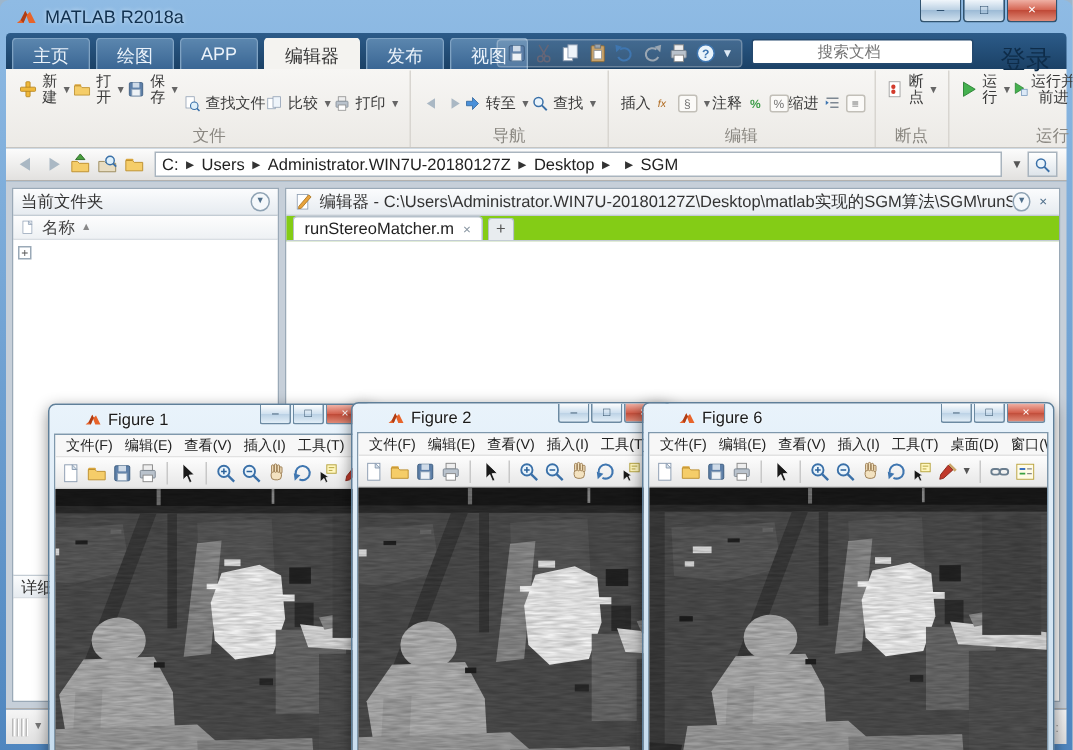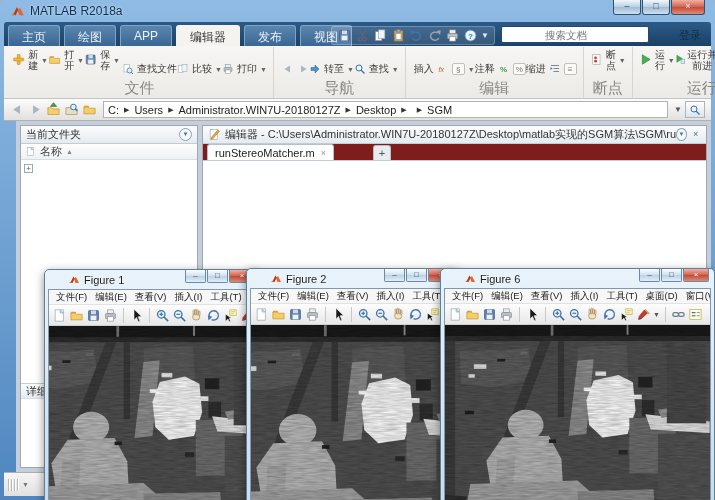--- a/index.html
+++ b/index.html
@@ -25,27 +25,27 @@
         background:linear-gradient(#5b86ae,#3a6694);border:1px solid #7fa3c4;border-bottom:none;
         border-radius:3px 3px 0 0;cursor:default;}
   .rtab.active{background:#f4f3f0;color:#333;border-color:#f4f3f0;}
   .qat{position:absolute;right:216px;top:4px;display:flex;align-items:center;gap:3px;
        background:rgba(255,255,255,.12);border:1px solid rgba(255,255,255,.25);border-radius:3px;padding:1px 5px;}
   .qai{width:15px;height:15px;}
   .qat .caret{color:#dde9f4;font-size:8px;}
   .searchbox{position:absolute;right:62px;top:4px;width:148px;height:17px;background:#fff;border:1px solid #24496e;
              border-radius:2px;display:flex;align-items:center;padding:0 3px;}
   .searchbox input{flex:1;border:none;outline:none;font-size:10.5px;color:#444;font-family:inherit;background:transparent;margin-left:40px;}
-  .signin{position:absolute;right:10px;top:6px;font-size:11px;color:#0e2c49;}
+  .signin{position:absolute;right:10px;top:6px;font-size:17px;color:#0e2c49;}
 
   
   .ribbon{height:53px;background:linear-gradient(#f7f6f4,#eceae6);border-bottom:1px solid #c6c4c0;
           display:flex;align-items:stretch;padding:1px 0 0 2px;}
   .rgroup{position:relative;display:flex;align-items:flex-start;padding:2px 6px 11px 6px;border-right:1px solid #d8d5d0;}
-  .rgroup-label{position:absolute;left:0;right:0;bottom:0;text-align:center;font-size:15px;color:#8a8781;}
+  .rgroup-label{position:absolute;left:0;right:0;bottom:0;text-align:center;font-size:11px;color:#8a8781;}
   .bigbtn{width:36px;display:flex;align-items:center;font-size:10px;color:#3a3a3a;line-height:11px;text-align:center;}
   .bigbtn svg{width:17px;height:17px;margin-bottom:1px;}
   .bigbtn .caret{font-size:7px;color:#666;}
   .stack{display:flex;justify-content:space-between;height:40px;margin-left:2px;}
   .srow{display:flex;align-items:center;gap:3px;font-size:10px;color:#3a3a3a;white-space:nowrap;}
   .srow svg{width:12px;height:12px;}
   .srow .caret{font-size:7px;color:#666;}
   .mini{width:13px;height:12px;border:1px solid #c2bfb8;border-radius:2px;background:#fbfaf8;display:inline-block;
         font-size:8px;line-height:11px;text-align:center;color:#777;}
 
@@ -55,43 +55,43 @@
   .addrbar svg{width:15px;height:15px;}
   .crumbfield{flex:1;height:17px;background:#fff;border:1px solid #a9b4be;display:flex;align-items:center;
               padding:0 4px;margin:0 3px;overflow:hidden;white-space:nowrap;}
   .crumb-sep{color:#333;font-size:7px;margin:0 5px;}
   .crumb{font-size:11px;color:#222;}
   .addr-caret{font-size:8px;color:#555;margin-left:auto;}
   .addr-search{width:20px;height:17px;border:1px solid #a9b4be;background:linear-gradient(#fff,#dde4ea);
                display:flex;align-items:center;justify-content:center;}
 
   
-  .desktop{flex:1;background:#c6cfd9;display:flex;padding:4px;gap:4px;position:relative;margin-left:12px;}
+  .desktop{flex:1;background:#c6cfd9;display:flex;padding:4px;gap:4px;position:relative;}
   .panel{background:#fff;border:1px solid #9aa9b7;display:flex;flex-direction:column;min-width:0;}
   .panel-hdr{height:18px;background:linear-gradient(#fbfcfd,#e6ebf0);border-bottom:1px solid #c3ccd4;
              display:flex;align-items:center;padding:0 5px;font-size:11px;color:#333;flex:0 0 auto;}
   .panel-hdr .ttl{overflow:hidden;white-space:nowrap;}
   .hdr-btn{margin-left:auto;width:13px;height:13px;border:1px solid #8fa3b4;border-radius:50%;
            font-size:6px;line-height:11px;text-align:center;color:#51708c;background:#f4f8fb;}
   .hdr-x{width:13px;height:13px;font-size:9px;line-height:12px;text-align:center;color:#51708c;margin-left:3px;}
   .leftpanel{width:178px;flex:0 0 auto;}
   .name-hdr{height:16px;background:linear-gradient(#fdfdfd,#eef1f4);border-bottom:1px solid #d9dee3;
             display:flex;align-items:center;gap:4px;padding:0 4px;font-size:11px;color:#444;flex:0 0 auto;}
   .name-hdr svg{width:11px;height:11px;}
   .sort-tri{font-size:7px;color:#888;}
   .filelist{flex:1;position:relative;background:#fff;}
   .treebox{position:absolute;left:3px;top:4px;width:9px;height:9px;border:1px solid #9aa9b7;
            font-size:8px;line-height:7px;text-align:center;color:#555;background:#fff;}
   .det-hdr{height:16px;background:linear-gradient(#fbfcfd,#e6ebf0);border-top:1px solid #c3ccd4;border-bottom:1px solid #d9dee3;
            font-size:11px;color:#333;display:flex;align-items:center;padding:0 5px;flex:0 0 auto;}
   .det-box{height:68px;display:flex;align-items:center;justify-content:center;background:#fff;flex:0 0 auto;}
   .det-box span{font-size:11px;color:#555;}
   .rightpanel{flex:1;}
-  .edit-tabs{height:17px;background:#7f1d1d;border-bottom:1px solid #c3ccd4;display:flex;align-items:flex-end;
-             padding-left:4px;flex:0 0 auto;gap:36px;}
+  .edit-tabs{height:17px;background:#84cc16;border-bottom:1px solid #c3ccd4;display:flex;align-items:flex-end;
+             padding-left:4px;flex:0 0 auto;}
   .etab{height:16px;background:#fff;border:1px solid #b5c0ca;border-bottom:none;border-radius:3px 3px 0 0;
         display:flex;align-items:center;gap:6px;padding:0 7px;font-size:11px;color:#222;}
   .etab .x{color:#8a97a3;font-size:9px;}
   .etab-plus{width:18px;height:15px;margin-left:3px;border:1px solid #b5c0ca;border-bottom:none;border-radius:3px 3px 0 0;
              background:#e8ecef;text-align:center;font-size:11px;color:#555;line-height:14px;}
   .edit-body{flex:1;background:#fff;position:relative;}
   .fxprompt{position:absolute;left:6px;top:252px;display:flex;align-items:baseline;gap:6px;}
   .fxprompt .fx{font-family:"Liberation Serif",serif;font-style:italic;font-weight:bold;font-size:13px;color:#6f7f95;}
   .fxprompt .gg{font-size:12px;font-weight:bold;color:#444;letter-spacing:1px;}
 

